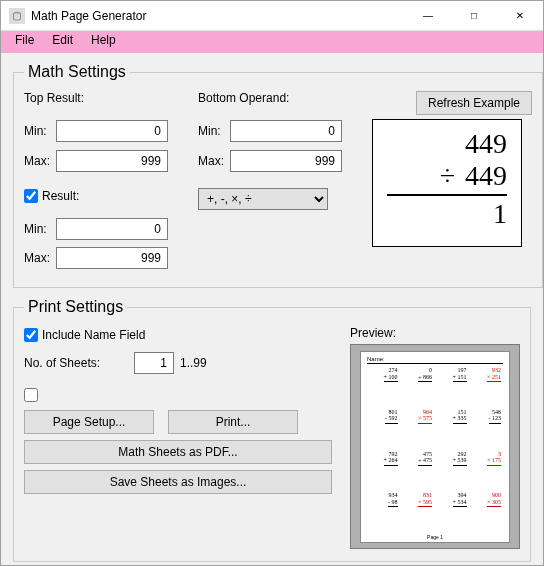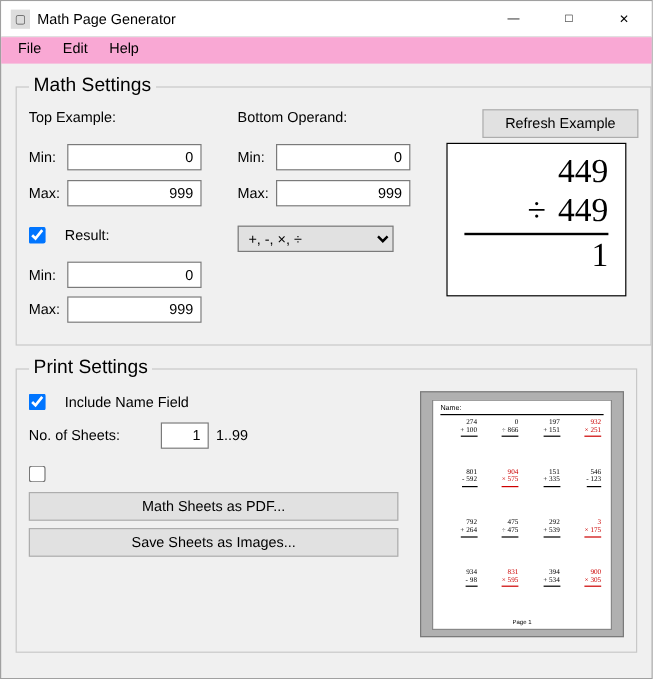--- a/index.html
+++ b/index.html
@@ -86,21 +86,21 @@
   .btn {
     height:24px;
     border:1px solid #adadad;
     background:#e1e1e1;
     font-family:inherit;
     font-size:12px;
     padding:0 10px;
     cursor:default;
   }
   .chk {
-    display:flex; align-items:center; gap:16px;
+    display:flex; align-items:center; gap:4px;
     margin: 2px 0;
   }
   .chk input { width:14px; height:14px; margin:0; }
   select.combo {
     width:130px; height:22px;
     border:1px solid #7a7a7a;
     background:#e1e1e1;
     font-family:inherit; font-size:12px;
     padding-left:4px;
   }
@@ -122,21 +122,21 @@
     align-items:flex-end;
     padding: 8px 14px 6px 14px;
     font-family: "Times New Roman", serif;
     font-size:28px;
     line-height:1.15;
   }
   .example-box .opline { display:flex; gap:10px; }
   .example-box .hr { width:100%; border-top:2px solid #000; margin:2px 0 0 0; align-self:stretch; }
   .example-box .res { margin-top:2px; }
   .refresh-wrap { text-align:right; margin-bottom:4px; }
-  .refresh-btn { width:130px; }
+  .refresh-btn { width:116px; }
   
   .print-grid {
     display:grid;
     grid-template-columns: 1fr 170px;
     column-gap: 18px;
   }
   .hint { margin-left:6px; color:#000; }
   .btn-wide { width:130px; }
   .btn-full { width:100%; }
   .btn-row { display:flex; gap:14px; margin-top:8px; }
@@ -192,21 +192,21 @@
     <div class="menuitem">Help</div>
   </div>
 
   <div class="client">
 
     <fieldset class="groupbox">
       <legend>Math Settings</legend>
 
       <div class="math-grid">
 
-        <div class="colhdr">Top Example:</div>
+        <div class="colhdr">Top Result:</div>
 
         <div class="colhdr">Bottom Operand:</div>
 
         <div class="refresh-wrap">
           <button class="btn refresh-btn">Refresh Example</button>
         </div>
 
         <div class="fieldrow">
           <span class="lbl">Min:</span>
           <input class="num-input w110" value="0" style="">
@@ -282,27 +282,32 @@
             <input class="num-input w40" value="1" style="">
             <span class="hint">1..99</span>
           </div>
 
           <div style="height:6px;"></div>
 
           <label class="chk">
             <input type="checkbox" style="">
           </label>
 
+          <div class="btn-row">
+            <button class="btn btn-wide">Page Setup...</button>
+            <button class="btn btn-wide">Print...</button>
+          </div>
           <div style="height:6px;"></div>
           <button class="btn btn-full">Math Sheets as PDF...</button>
           <div style="height:6px;"></div>
           <button class="btn btn-full">Save Sheets as Images...</button>
         </div>
 
         <div>
+          <div style="margin-bottom:4px;">Preview:</div>
           <div class="preview-frame">
             <div class="preview-page">
               <div class="nm">Name:</div>
               <div class="pgrid" id="preview-grid">
                   <div class="prob">
                     <div>274</div>
                     <div class="r2">+ 100</div>
                   </div>
                   <div class="prob">
                     <div>0</div>

